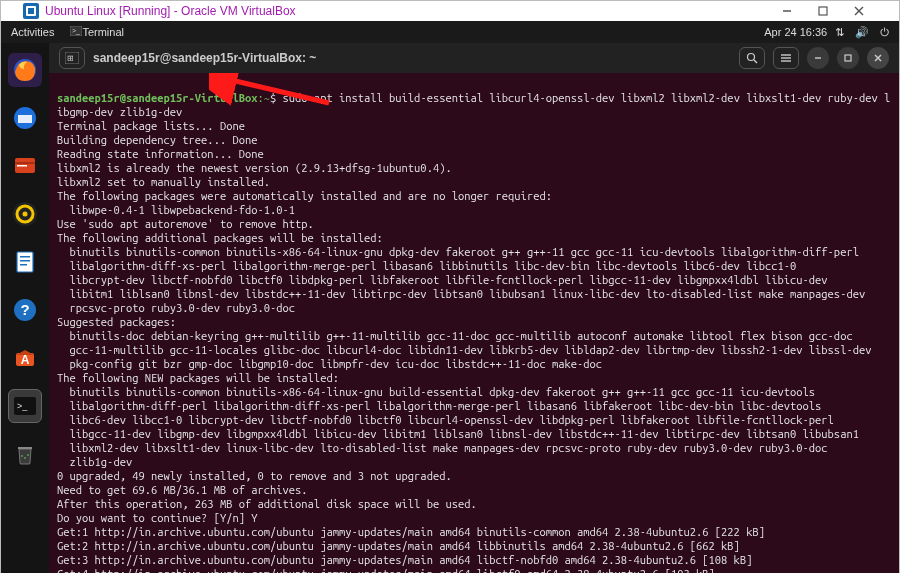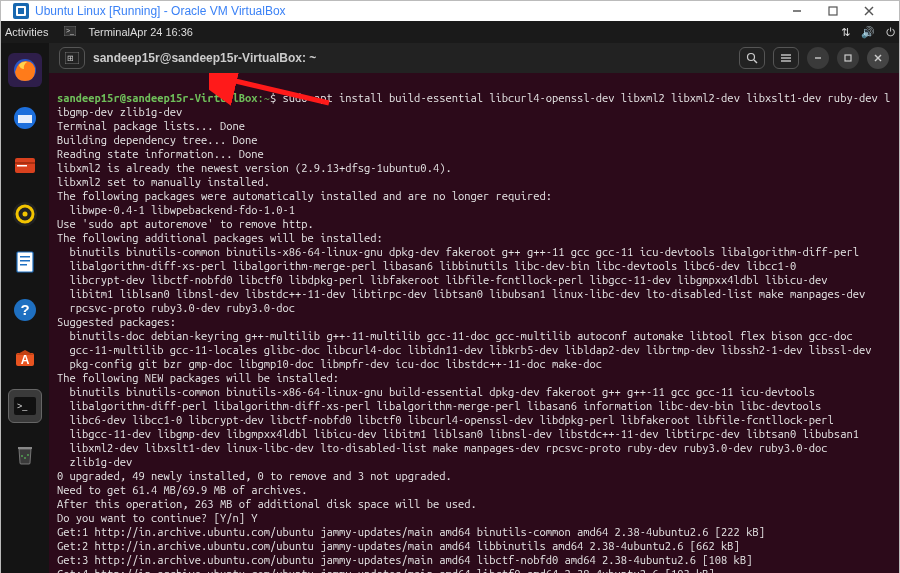--- a/index.html
+++ b/index.html
@@ -1,39 +1,39 @@
 <!DOCTYPE html>
 <html><head>
 <meta charset="utf-8">
 <style>
   * { margin: 0; padding: 0; box-sizing: border-box; }
   html, body { width: 900px; height: 573px; font-family: sans-serif; overflow: hidden; background: #f0f0f0; }
   .vb-window { width: 900px; height: 573px; display: flex; flex-direction: column; border: 1px solid #bbb; }
-  .vb-title { height: 26px; background: #fff; display: flex; align-items: center; padding: 0 12px; font-size: 12px; color: #3b82f6; }
+  .vb-title { height: 26px; background: #fff; display: flex; align-items: center; padding: 0 22px; font-size: 12px; color: #a21caf; }
   .vb-title .icon { width: 16px; height: 16px; margin-right: 6px; display: inline-flex; align-items: center; justify-content: center; }
   .vb-title .spacer { flex: 1; }
   .vb-title .win-btn { width: 36px; height: 20px; display: inline-flex; align-items: center; justify-content: center; cursor: pointer; }
   .inner { flex: 1; background: #1a1a1a; display: flex; flex-direction: column; position: relative; }
-  .ubuntu-top { height: 22px; background: #1a1a1a; color: #ddd; display: flex; align-items: center; font-size: 11px; padding: 0 4px; }
-  .ubuntu-top .center { flex: 1; text-align: left; }
+  .ubuntu-top { height: 22px; background: #1a1a1a; color: #ddd; display: flex; align-items: center; font-size: 11px; padding: 0 10px; }
+  .ubuntu-top .center { flex: 1; text-align: right; }
   .ubuntu-top .right-icons span { margin-left: 8px; cursor: pointer; }
   .workspace { flex: 1; display: flex; background: #1a1a1a; position: relative; }
   .dock { width: 48px; background: rgba(20,20,20,0.9); display: flex; flex-direction: column; align-items: center; padding-top: 10px; gap: 14px; }
   .dock-item { width: 34px; height: 34px; border-radius: 6px; display: flex; align-items: center; justify-content: center; cursor: pointer; }
   .main { flex: 1; display: flex; flex-direction: column; }
   .term-title { height: 30px; background: #222; display: flex; align-items: center; padding: 0 10px; color: #ccc; font-size: 12px; gap: 8px; }
   .term-title .ttl { flex: 1; text-align: left; font-weight: 600; }
   .term-title .pill { width: 26px; height: 22px; border: 1px solid #555; border-radius: 6px; display: flex; align-items: center; justify-content: center; cursor: pointer; }
   .term-title .circle { width: 22px; height: 22px; border-radius: 50%; background: #3a3a3a; display: flex; align-items: center; justify-content: center; cursor: pointer; }
   .terminal { flex: 1; background: #2c0a1a; color: #e6e6e6; font-family: "Ubuntu Mono","DejaVu Sans Mono",monospace; font-size: 11.2px; line-height: 14px; padding: 4px 8px 6px 8px; overflow: hidden; white-space: pre-wrap; word-break: break-all; position: relative; }
   .prompt-user { color: #6fbf5a; font-weight: 700; }
   .prompt-path { color: #6fbf5a; }
   .dollar { color: #e6e6e6; }
   .arrow { position: absolute; pointer-events: none; }
-  .term-app-label { display: flex; align-items: center; gap: 12px; margin-left: 16px; }
+  .term-app-label { display: flex; align-items: center; gap: 0; margin-left: 16px; }
 </style>
 </head>
 <body>
 
 <div class="vb-window">
 
   <div class="vb-title">
     <span class="icon">
       <svg width="16" height="16" viewBox="0 0 16 16">
           <rect width="16" height="16" fill="#1868b0" rx="2"></rect>
@@ -206,27 +206,27 @@
 <span>  libalgorithm-diff-xs-perl libalgorithm-merge-perl libasan6 libbinutils libc-dev-bin libc-devtools libc6-dev libcc1-0</span>
 <span>  libcrypt-dev libctf-nobfd0 libctf0 libdpkg-perl libfakeroot libfile-fcntllock-perl libgcc-11-dev libgmpxx4ldbl libicu-dev</span>
 <span>  libitm1 liblsan0 libnsl-dev libstdc++-11-dev libtirpc-dev libtsan0 libubsan1 linux-libc-dev lto-disabled-list make manpages-dev</span>
 <span>  rpcsvc-proto ruby3.0-dev ruby3.0-doc</span>
 <span>Suggested packages:</span>
 <span>  binutils-doc debian-keyring g++-multilib g++-11-multilib gcc-11-doc gcc-multilib autoconf automake libtool flex bison gcc-doc</span>
 <span>  gcc-11-multilib gcc-11-locales glibc-doc libcurl4-doc libidn11-dev libkrb5-dev libldap2-dev librtmp-dev libssh2-1-dev libssl-dev</span>
 <span>  pkg-config git bzr gmp-doc libgmp10-doc libmpfr-dev icu-doc libstdc++-11-doc make-doc</span>
 <span>The following NEW packages will be installed:</span>
 <span>  binutils binutils-common binutils-x86-64-linux-gnu build-essential dpkg-dev fakeroot g++ g++-11 gcc gcc-11 icu-devtools</span>
-<span>  libalgorithm-diff-perl libalgorithm-diff-xs-perl libalgorithm-merge-perl libasan6 information libc-dev-bin libc-devtools</span>
+<span>  libalgorithm-diff-perl libalgorithm-diff-xs-perl libalgorithm-merge-perl libasan6 libfakeroot libc-dev-bin libc-devtools</span>
 <span>  libc6-dev libcc1-0 libcrypt-dev libctf-nobfd0 libctf0 libcurl4-openssl-dev libdpkg-perl libfakeroot libfile-fcntllock-perl</span>
 <span>  libgcc-11-dev libgmp-dev libgmpxx4ldbl libicu-dev libitm1 liblsan0 libnsl-dev libstdc++-11-dev libtirpc-dev libtsan0 libubsan1</span>
 <span>  libxml2-dev libxslt1-dev linux-libc-dev lto-disabled-list make manpages-dev rpcsvc-proto ruby-dev ruby3.0-dev ruby3.0-doc</span>
 <span>  zlib1g-dev</span>
 <span>0 upgraded, 49 newly installed, 0 to remove and 3 not upgraded.</span>
-<span>Need to get 61.4 MB/69.9 MB of archives.</span>
+<span>Need to get 69.6 MB/36.1 MB of archives.</span>
 <span>After this operation, 263 MB of additional disk space will be used.</span>
 <span>Do you want to continue? [Y/n] Y</span>
 <span>Get:1 http://in.archive.ubuntu.com/ubuntu jammy-updates/main amd64 binutils-common amd64 2.38-4ubuntu2.6 [222 kB]</span>
 <span>Get:2 http://in.archive.ubuntu.com/ubuntu jammy-updates/main amd64 libbinutils amd64 2.38-4ubuntu2.6 [662 kB]</span>
 <span>Get:3 http://in.archive.ubuntu.com/ubuntu jammy-updates/main amd64 libctf-nobfd0 amd64 2.38-4ubuntu2.6 [108 kB]</span>
 <span>Get:4 http://in.archive.ubuntu.com/ubuntu jammy-updates/main amd64 libctf0 amd64 2.38-4ubuntu2.6 [103 kB]</span>
 
 
 
 

